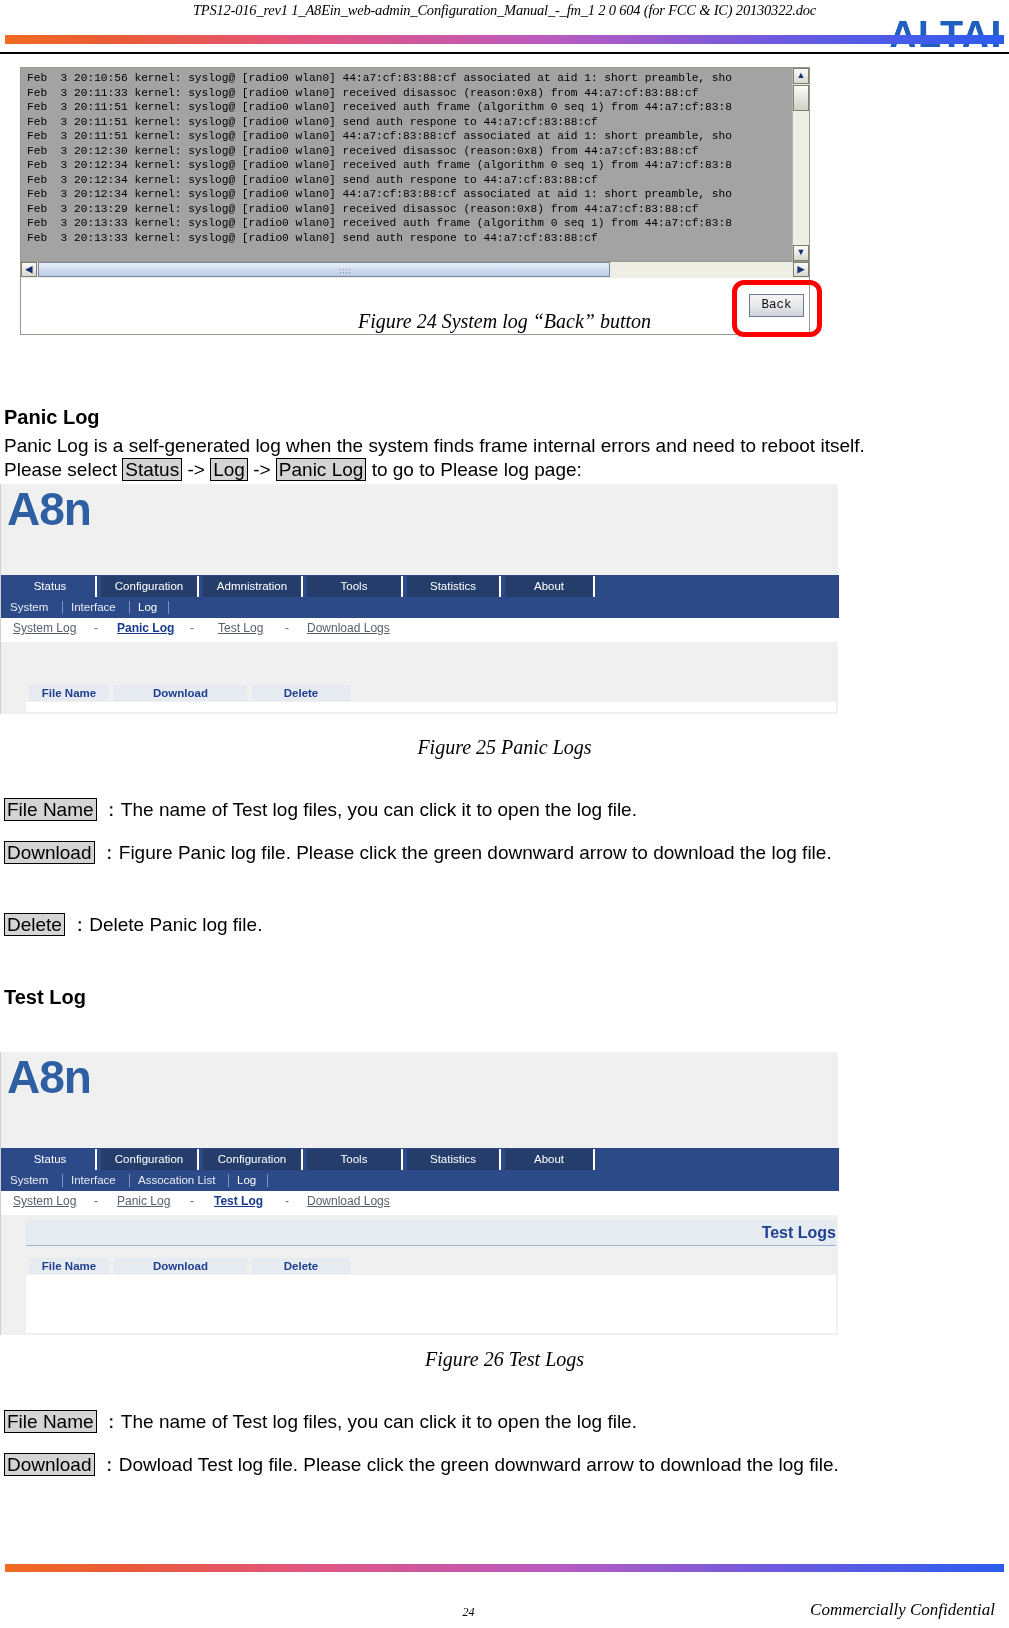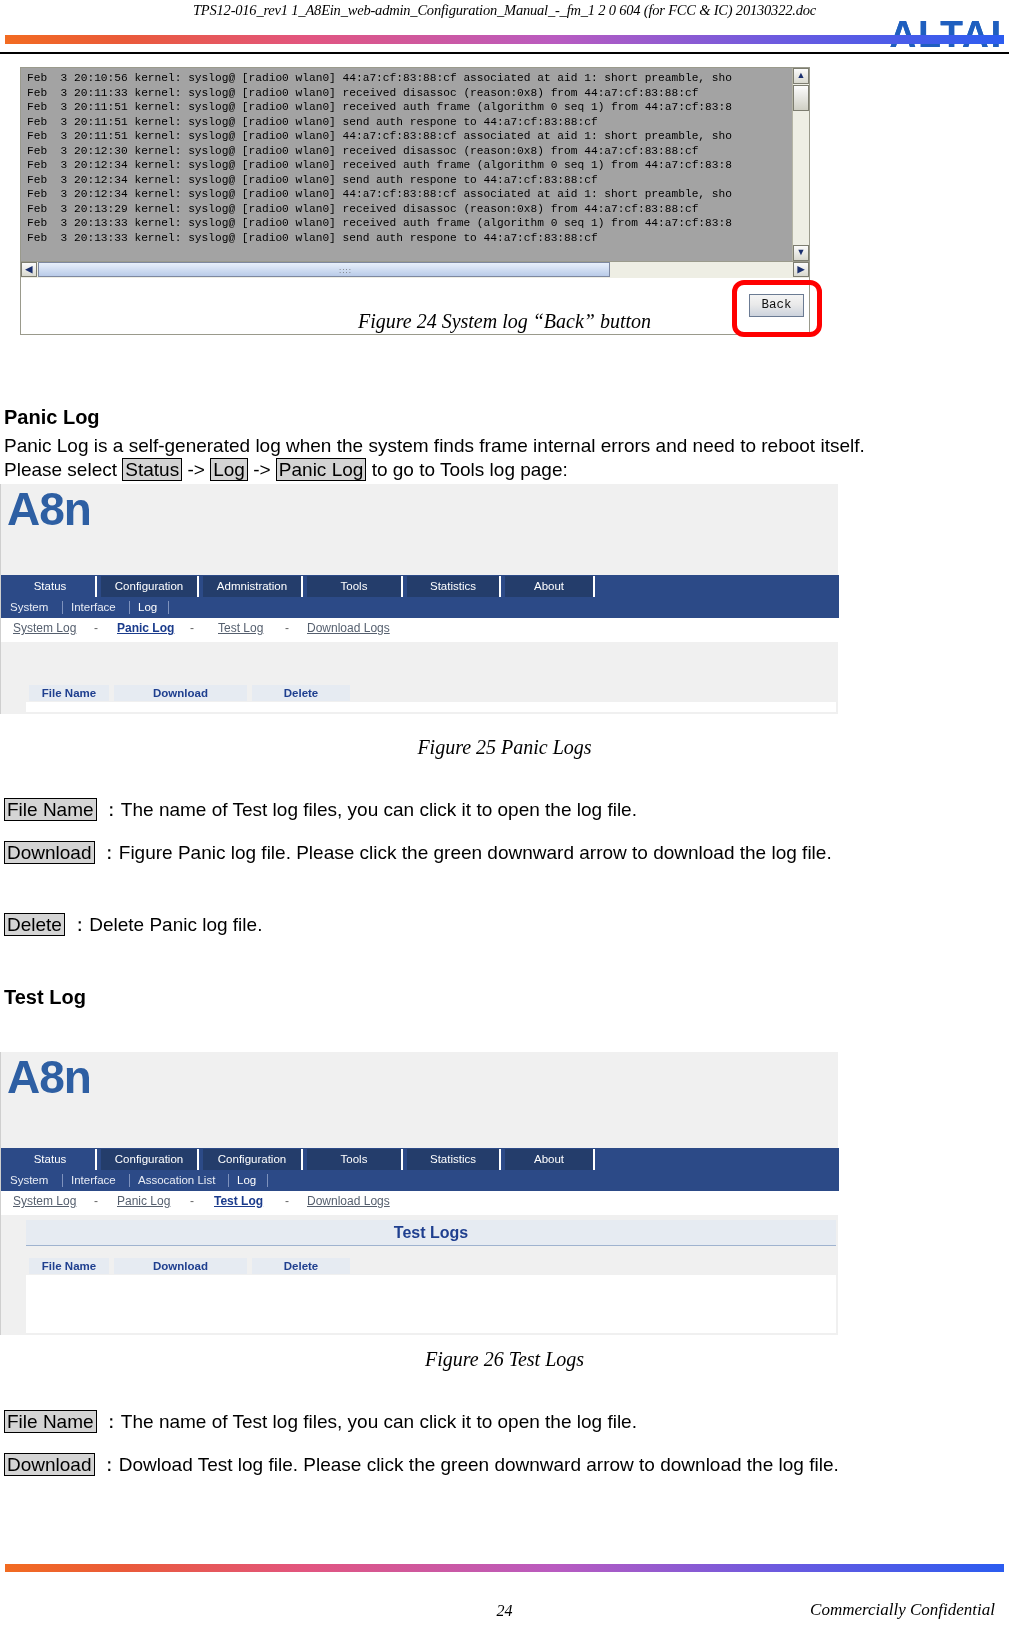--- a/index.html
+++ b/index.html
@@ -310,25 +310,25 @@
   }
 
   
   #footer-rule {
     position: absolute;
     left: 5px; bottom: 56px; width: 999px; height: 8px;
     background: linear-gradient(to right, #f26b21 0%, #ea5a3a 12%, #e2557f 30%, #b95bc0 55%, #6a5ae0 78%, #2b5cf0 100%);
   }
   #page-number {
     position: absolute;
-    left: 0; bottom: 8px; width: 1009px;
+    left: 0; bottom: 8px; width: 937px;
     text-align: center;
     font-family: "Liberation Serif", serif;
     font-style: italic;
-    font-size: 16px;
+    font-size: 12px;
     color: #000;
   }
   #footer-confidential {
     position: absolute;
     right: 14px; bottom: 8px;
     font-family: "Liberation Serif", serif;
     font-style: italic;
     font-size: 17px;
     color: #000;
     margin-top: 24px;
@@ -374,21 +374,21 @@
   <div id="syslog-lower"></div>
   <div id="back-button">Back</div>
   <div id="back-highlight"></div>
 </div>
 
 <div class="figure-caption" style="top:310px;">Figure 24 System log “Back” button</div>
 
 <div class="section-heading" style="left:4px; top:406px;">Panic Log</div>
 <div class="body-text" style="left:4px; top:434px; width:990px;">Panic Log is a self-generated log when the system finds frame internal errors and need to reboot itself.</div>
 <div class="body-text" style="left:4px; top:458px; width:990px;">
-  <span>Please select </span><span class="kw">Status</span><span> -&gt; </span><span class="kw">Log</span><span> -&gt; </span><span class="kw">Panic Log</span><span> to go to Tools log page:</span>
+  <span>Please select </span><span class="kw">Status</span><span> -&gt; </span><span class="kw">Log</span><span> -&gt; </span><span class="kw">Panic Log</span><span> to go to Please log page:</span>
 </div>
 
 <div class="webui" style="top:484px; height:230px;">
   <div class="webui-brand">A8n</div>
 
   <div class="webui-navbar" style="top:91px;">
     <div class="nav-tab active" style="left:4px;  width:92px;">Status</div>
     <div class="nav-tab" style="left:100px;width:98px;">Configuration</div>
     <div class="nav-tab" style="left:202px;width:100px;">Admnistration</div>
     <div class="nav-tab" style="left:306px;width:96px;">Tools</div>
@@ -469,21 +469,21 @@
   <div class="crumbbar" style="top:139px;">
     <div class="crumb" style="left:12px;">System Log</div>
     <div class="crumb-dash" style="left:93px;">-</div>
     <div class="crumb" style="left:116px;">Panic Log</div>
     <div class="crumb-dash" style="left:189px;">-</div>
     <div class="crumb active" style="left:213px;">Test Log</div>
     <div class="crumb-dash" style="left:284px;">-</div>
     <div class="crumb" style="left:306px;">Download Logs</div>
   </div>
 
-  <div class="panel-title-bar" style="top:168px;">Test Logs</div>
+  <div class="panel-title-bar" style="top:168px;text-align:right;">Test Logs</div>
 
   <div class="tablehead" style="left:28px;  top:206px; width:80px;">File Name</div>
   <div class="tablehead" style="left:113px; top:206px; width:133px;">Download</div>
   <div class="tablehead" style="left:251px; top:206px; width:98px;">Delete</div>
 
   <div class="panel-body-blank" style="top:223px; height:58px;"></div>
 </div>
 
 <div class="figure-caption" style="top:1348px;">Figure 26 Test Logs</div>
 

